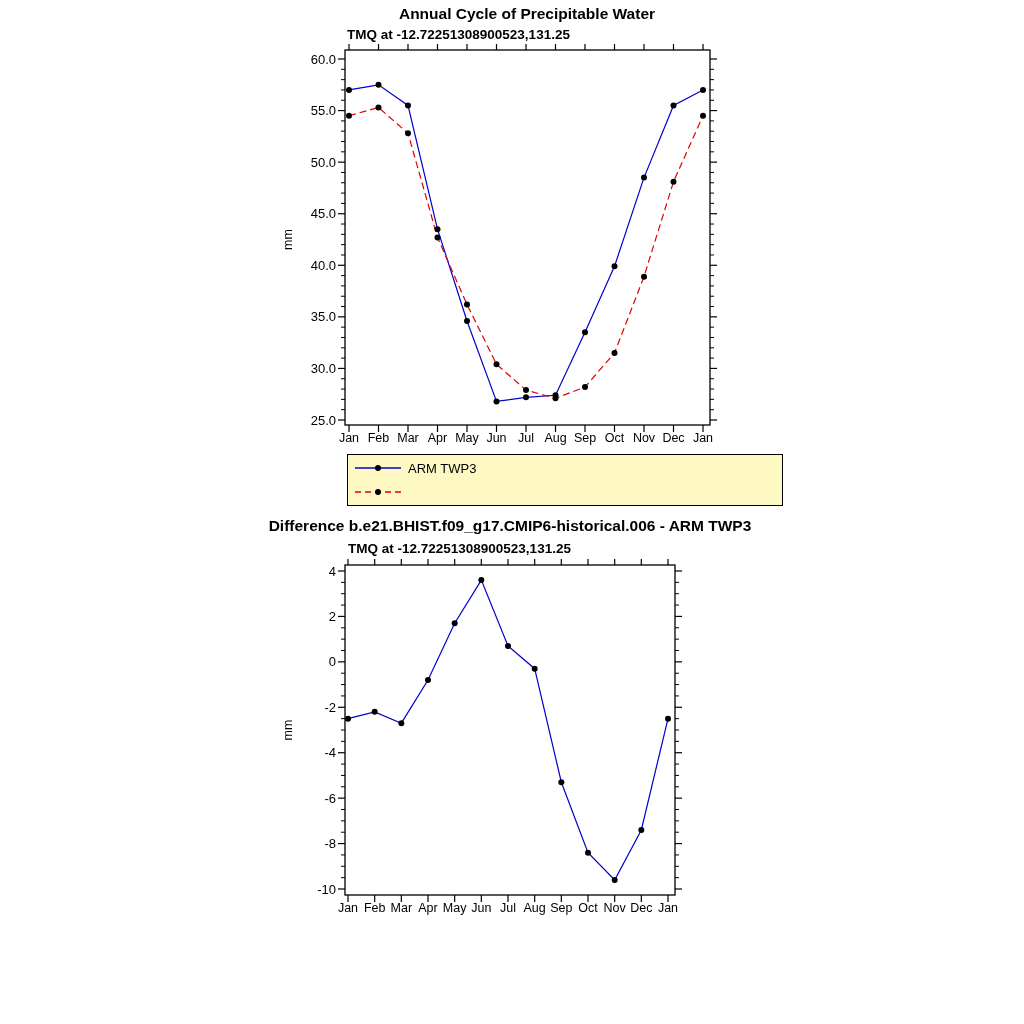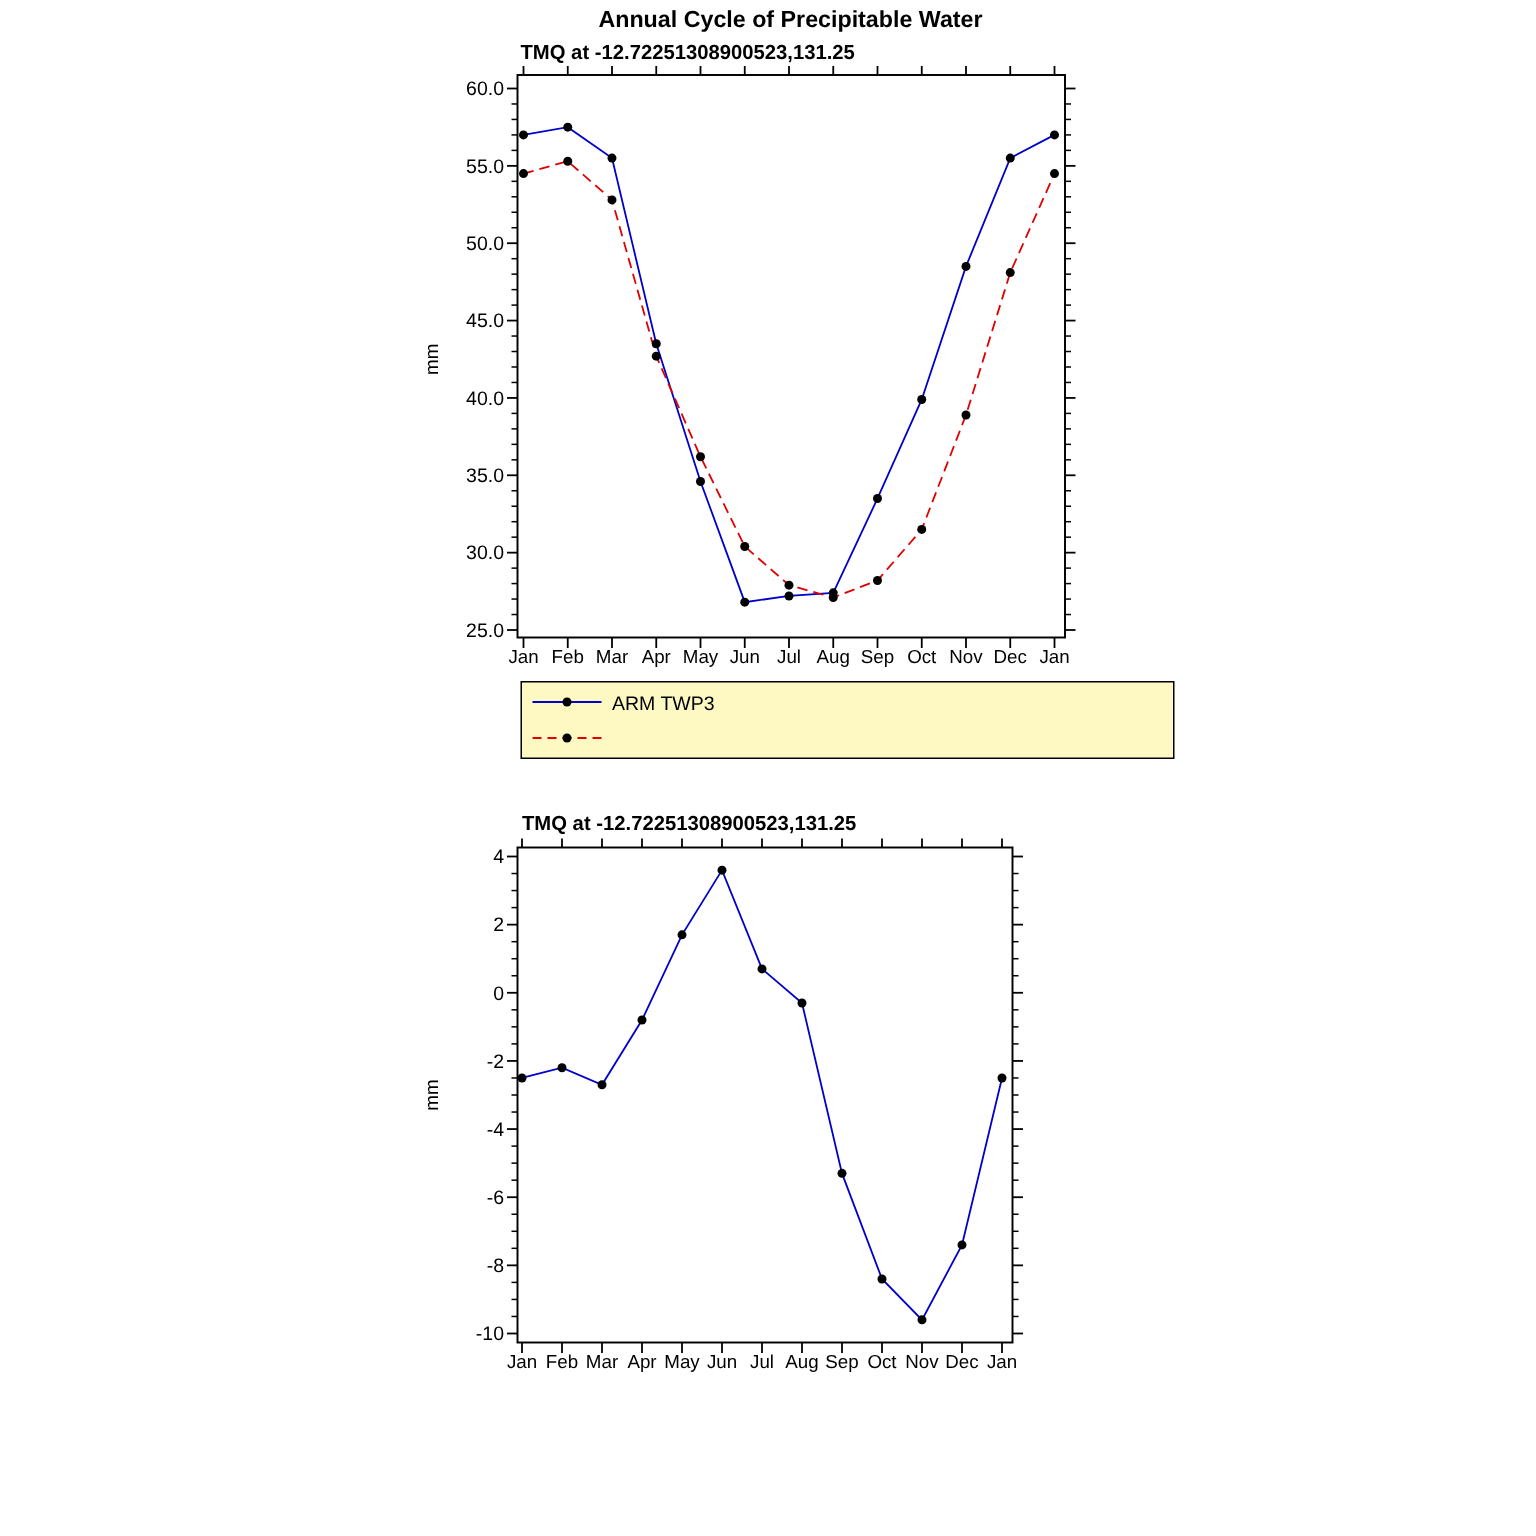--- a/index.html
+++ b/index.html
@@ -314,15 +314,16 @@
       <span class="legend-label">ARM TWP3</span>
     </div>
     <div class="legend-row">
       <svg width="48" height="10">
         <line x1="1" y1="5" x2="47" y2="5" stroke-width="1.3" stroke-dasharray="6,4" stroke="#e00000"></line>
         <circle cx="24" cy="5" r="3" fill="#000000"></circle>
       </svg>
     </div>
   </div>
 
+  <div class="chart-title" style="left:510px; top:517px">Difference b.e21.BHIST.f09_g17.CMIP6-historical.006 - ARM TWP3</div>
   <div class="chart-subtitle" style="left:348px; top:541px">TMQ at -12.72251308900523,131.25</div>
 
 </div>
 
 </body></html>

